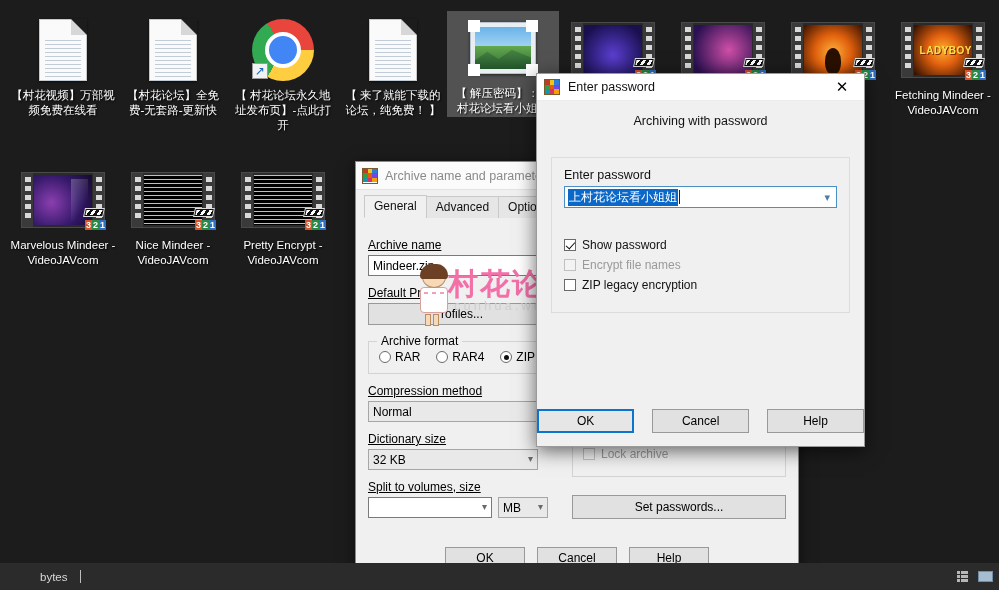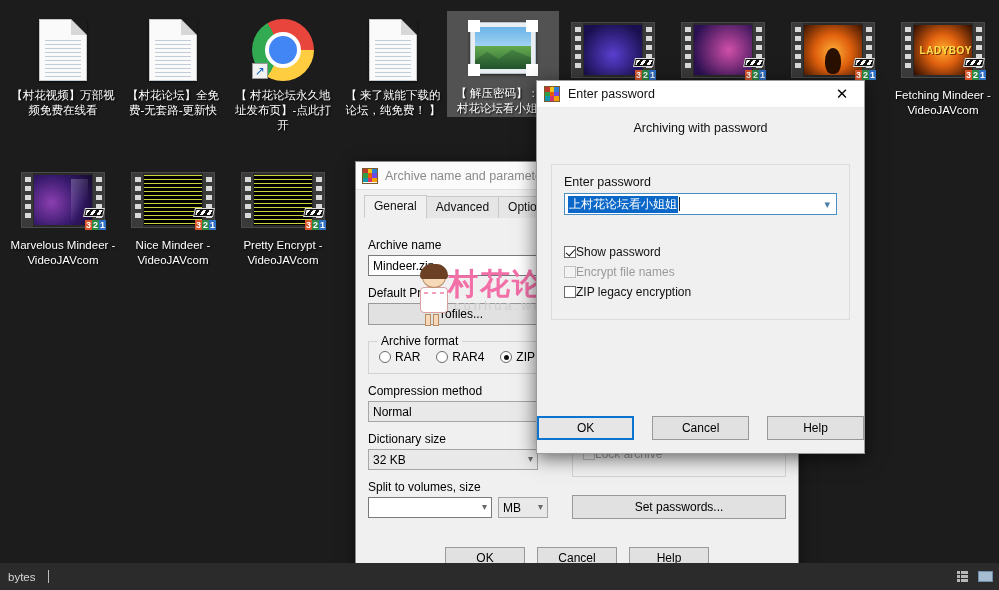--- a/index.html
+++ b/index.html
@@ -101,42 +101,42 @@
   .rar-ico{ width:16px;height:16px;display:grid;grid-template-columns:repeat(3,1fr);
      grid-template-rows:repeat(3,1fr);border:1px solid #7a5a2a;}
   .rar-ico i{display:block}
   .tabs{ display:flex; align-items:flex-end; height:22px; margin:6px 0 0 8px;
      border-bottom:1px solid #c9c9c9; }
   .tab{ padding:3px 9px 4px; font-size:12px; border:1px solid transparent; border-bottom:none;
      position:relative; top:1px; color:#111; background:#e6e6e6; border-color:#c9c9c9; margin-right:-1px;}
   .tab.active{ background:#f0f0f0; border-bottom:1px solid #f0f0f0; }
   .pane{ padding:10px 12px 0 12px; }
 
-  .lbl{ font-size:12px; margin:10px 0 3px; }
+  .lbl{ font-size:12px; margin:10px 0 3px;text-decoration:underline; }
   .field{ height:21px; border:1px solid #7a7a7a; background:#fff; padding:2px 4px;
     font-size:12px; display:flex; align-items:center; }
   .field.gray{ background:#e9e9e9; border-color:#a6a6a6; }
   .combo{ position:relative; }
   .combo .arrow{ position:absolute; right:4px; top:50%; transform:translateY(-60%);
     color:#6a6a6a; font-size:10px; }
   .btn{ height:23px; border:1px solid #999; background:#e6e6e6; font-size:12px;
     display:flex;align-items:center;justify-content:center; color:#000;}
   .btn.gray{ background:#e1e1e1; }
   .group{ border:1px solid #d3d3d3; padding:6px 10px 9px; position:relative; margin-top:16px;}
   .group > .legend{ position:absolute; top:-8px; left:8px; background:#f0f0f0; padding:0 4px; font-size:12px;}
   .radio-row{ display:flex; gap:16px; align-items:center; margin-top:2px;}
   .radio{ display:flex; align-items:center; gap:4px; font-size:12px;}
   .rdot{ width:12px;height:12px;border:1px solid #6b6b6b;border-radius:50%;background:#fff;
     display:inline-block;position:relative;}
   .rdot.on:after{content:"";position:absolute;left:2.5px;top:2.5px;width:5px;height:5px;border-radius:50%;background:#111;}
   .cbx{ width:12px;height:12px;border:1px solid #6b6b6b;background:#fff;display:inline-block;position:relative;}
   .cbx.on:after{ content:"";position:absolute;left:3px;top:0px;width:4px;height:8px;
     border:solid #111;border-width:0 1.6px 1.6px 0;transform:rotate(42deg); }
   .cbx.dis{ border-color:#c0c0c0;background:#f3f3f3;}
-  .ck-row{ display:flex;align-items:center;font-size:12px;margin-bottom:6px;}
+  .ck-row{ display:flex;align-items:center;gap:6px;font-size:12px;margin-bottom:6px;}
   .ck-row.dis{ color:#9a9a9a; }
 
   #winrar .cols{ display:flex; gap:12px; }
   #winrar .colL{ width:192px; }
   #winrar .colR{ flex:1; }
   #winrar .footer{ position:absolute; left:0; right:0; bottom:0; height:44px;
      display:flex; justify-content:center; gap:12px; align-items:center; }
   #winrar .footer .btn{ width:80px; }
 
   
@@ -154,21 +154,21 @@
   #watermark .girl .body{ position:absolute;left:4px;top:21px;width:28px;height:26px;
      background:#fff;border:1px solid #d9a0a0;border-radius:4px;}
   #watermark .girl .body:after{content:"";position:absolute;left:3px;top:4px;right:3px;height:2px;
      background:repeating-linear-gradient(90deg,#f0a0b8 0 4px,transparent 4px 8px);}
   #watermark .girl .legs{ position:absolute;left:9px;top:46px;width:18px;height:12px;}
   #watermark .girl .legs i{display:inline-block;width:6px;height:12px;background:#f7d9b8;
      border:1px solid #b98d64;margin-right:2px;}
 
   
   #pwd {
-    position:absolute; left:536px; top:80px; width:329px; height:374px;
+    position:absolute; left:536px; top:73px; width:329px; height:374px;
     background:#f0f0f0; border:1px solid #9a9a9a;
     box-shadow:0 4px 18px rgba(0,0,0,.6); font-size:12px; color:#111;
   }
   #pwd .titlebar{ height:27px; background:#fff; display:flex; align-items:center;
      padding-left:7px; border-bottom:1px solid #ececec;}
   #pwd .titlebar .t-text{ margin-left:8px; font-size:12.5px; color:#111;}
   #pwd .close{ margin-left:auto; width:44px; height:27px; display:flex;align-items:center;
      justify-content:center; color:#000; font-size:15px; }
   #pwd .headline{ text-align:center; padding:13px 0 0; font-size:12.5px; }
   #pwd .grp{ margin:29px 14px 0; border:1px solid #dcdcdc; padding:10px 12px 14px; }
@@ -183,21 +183,21 @@
   #pwd .organize{ margin:22px 12px 0; }
   #pwd .organize .btn{ height:24px; }
   #pwd .footer{ position:absolute; left:0;right:0; bottom:13px;
      display:flex; justify-content:center; gap:18px; }
   #pwd .footer .btn{ width:110px; height:24px; }
   #pwd .footer .btn.default{ border:2px solid #0a74cf; background:#e6e6e6; }
 
   
   #taskbar{ position:absolute; left:0; bottom:0; width:999px; height:27px;
     background:#2b2b2b; display:flex; align-items:center; color:#d8d8d8; font-size:11.5px;}
-  #taskbar .bytes{ padding-left:8px; }
+  #taskbar .bytes{ padding-left:8px;margin-left:32px; }
   #taskbar .tick{ margin-left:12px; width:1px; height:13px; background:#bdbdbd; }
   #taskbar .tray{ margin-left:auto; display:flex; align-items:center; gap:7px; padding-right:6px;}
   .tray-ico{ width:15px;height:15px;opacity:.85; display:flex;align-items:center;justify-content:center;}
   .tray-ico .grid{width:13px;height:11px;display:grid;grid-template-columns:3px 7px;
     grid-template-rows:repeat(3,1fr);gap:1px;}
   .tray-ico .grid i{background:#cfcfcf;display:block;}
   .tray-ico .mon{width:15px;height:11px;background:#bcd6ef;border:1px solid #7e9fc0;}
 </style>
 </head>
 <body>

